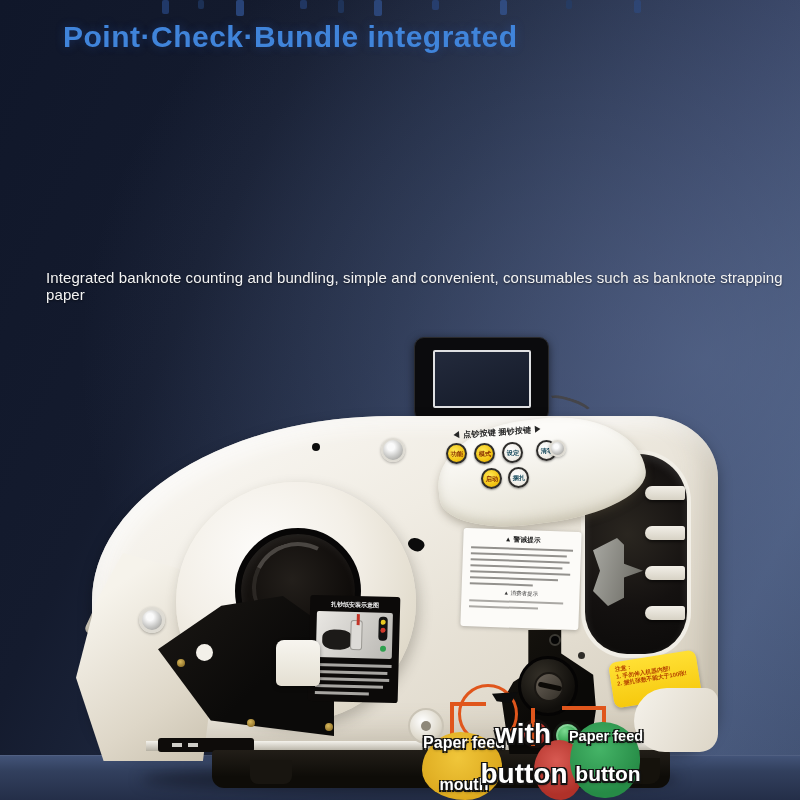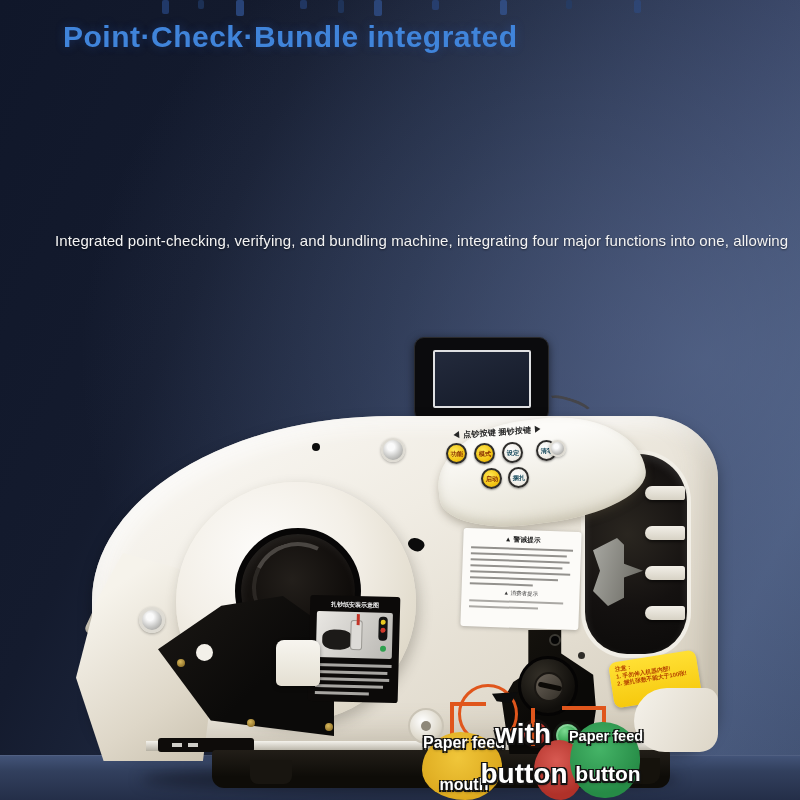--- a/index.html
+++ b/index.html
@@ -172,21 +172,21 @@
   <div class="streak" style="left:374px;width:8px;height:16px;background:#3a66b5;opacity:.5;"></div>
   <div class="streak" style="left:432px;width:7px;height:10px;background:#2c4f92;opacity:.55;"></div>
   <div class="streak" style="left:500px;width:7px;height:15px;background:#3a66b5;opacity:.5;"></div>
   <div class="streak" style="left:566px;width:6px;height:9px;background:#23406f;opacity:.55;"></div>
   <div class="streak" style="left:634px;width:7px;height:13px;background:#2c4f92;opacity:.45;"></div>
 
   <div class="abs floor"></div>
   <div class="abs reflection"></div>
 
   <div class="abs subtitle">Point·Check·Bundle integrated</div>
-  <div class="abs desc d1">Integrated point-checking, verifying, and bundling machine, integrating four major functions into one, allowing</div>
+  <div class="abs desc d2">Integrated banknote counting and bundling, simple and convenient, consumables such as banknote strapping paper</div>
 
   <div class="abs wire"></div>
   <div class="abs screen-mount"></div>
   <div class="abs screen-outer"></div>
   <div class="abs screen-display"></div>
 
   <div class="abs fin fin1"></div>
   <div class="abs fin fin2"></div>
   <div class="abs body-main"></div>
   <div class="abs left-wedge"></div>

